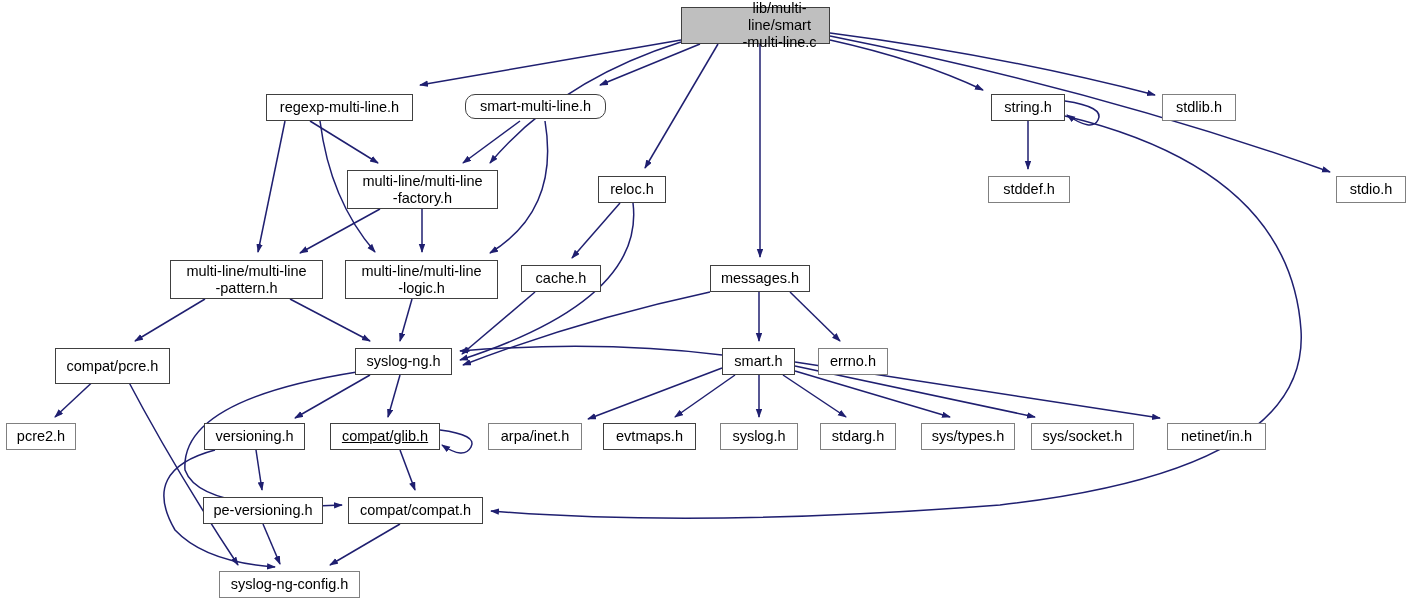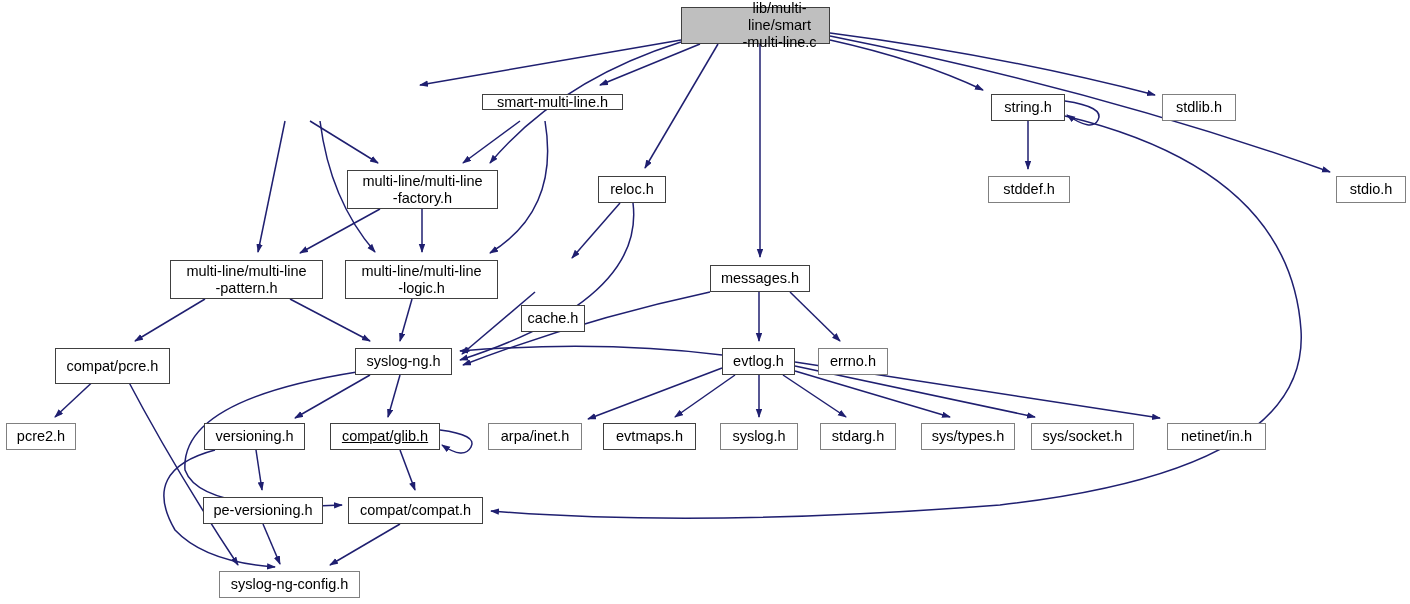--- a/index.html
+++ b/index.html
@@ -150,51 +150,52 @@
 
       <path d="M400,524 L330,565"></path>
 
       <path d="M263,524 L280,564"></path>
     </g>
   </svg>
 
   <div class="node root" style="left:681px;top:7px;width:149px;height:37px;">lib/multi-line/smart
 -multi-line.c</div>
 
-
-  <div class="node strong" style="left:482px;top:94px;width:141px;height:16px;">smart-multi-line.h</div>
+  <div class="node strong" style="left:266px;top:94px;width:147px;height:27px;">regexp-multi-line.h</div>
+
+  <div class="node strong" style="left:465px;top:94px;width:141px;height:25px;border-radius:10px;">smart-multi-line.h</div>
 
   <div class="node strong" style="left:991px;top:94px;width:74px;height:27px;">string.h</div>
 
   <div class="node" style="left:1162px;top:94px;width:74px;height:27px;">stdlib.h</div>
 
   <div class="node strong" style="left:347px;top:170px;width:151px;height:39px;">multi-line/multi-line
 -factory.h</div>
 
   <div class="node strong" style="left:598px;top:176px;width:68px;height:27px;">reloc.h</div>
 
   <div class="node" style="left:988px;top:176px;width:82px;height:27px;">stddef.h</div>
 
   <div class="node" style="left:1336px;top:176px;width:70px;height:27px;">stdio.h</div>
 
   <div class="node strong" style="left:170px;top:260px;width:153px;height:39px;">multi-line/multi-line
 -pattern.h</div>
 
   <div class="node strong" style="left:345px;top:260px;width:153px;height:39px;">multi-line/multi-line
 -logic.h</div>
 
-  <div class="node strong" style="left:521px;top:265px;width:64px;height:27px;margin-top:40px;">cache.h</div>
+  <div class="node strong" style="left:521px;top:265px;width:80px;height:27px;">cache.h</div>
 
   <div class="node strong" style="left:710px;top:265px;width:100px;height:27px;">messages.h</div>
 
   <div class="node strong" style="left:55px;top:348px;width:115px;height:36px;">compat/pcre.h</div>
 
   <div class="node strong" style="left:355px;top:348px;width:97px;height:27px;">syslog-ng.h</div>
 
-  <div class="node strong" style="left:722px;top:348px;width:73px;height:27px;">evtlog.h</div>
+  <div class="node strong" style="left:722px;top:348px;width:73px;height:27px;">smart.h</div>
 
   <div class="node" style="left:818px;top:348px;width:70px;height:27px;">errno.h</div>
 
   <div class="node" style="left:6px;top:423px;width:70px;height:27px;">pcre2.h</div>
 
   <div class="node strong" style="left:204px;top:423px;width:101px;height:27px;">versioning.h</div>
 
   <div class="node strong" style="left:330px;top:423px;width:110px;height:27px;text-decoration:underline;">compat/glib.h</div>
 
   <div class="node" style="left:488px;top:423px;width:94px;height:27px;">arpa/inet.h</div>

